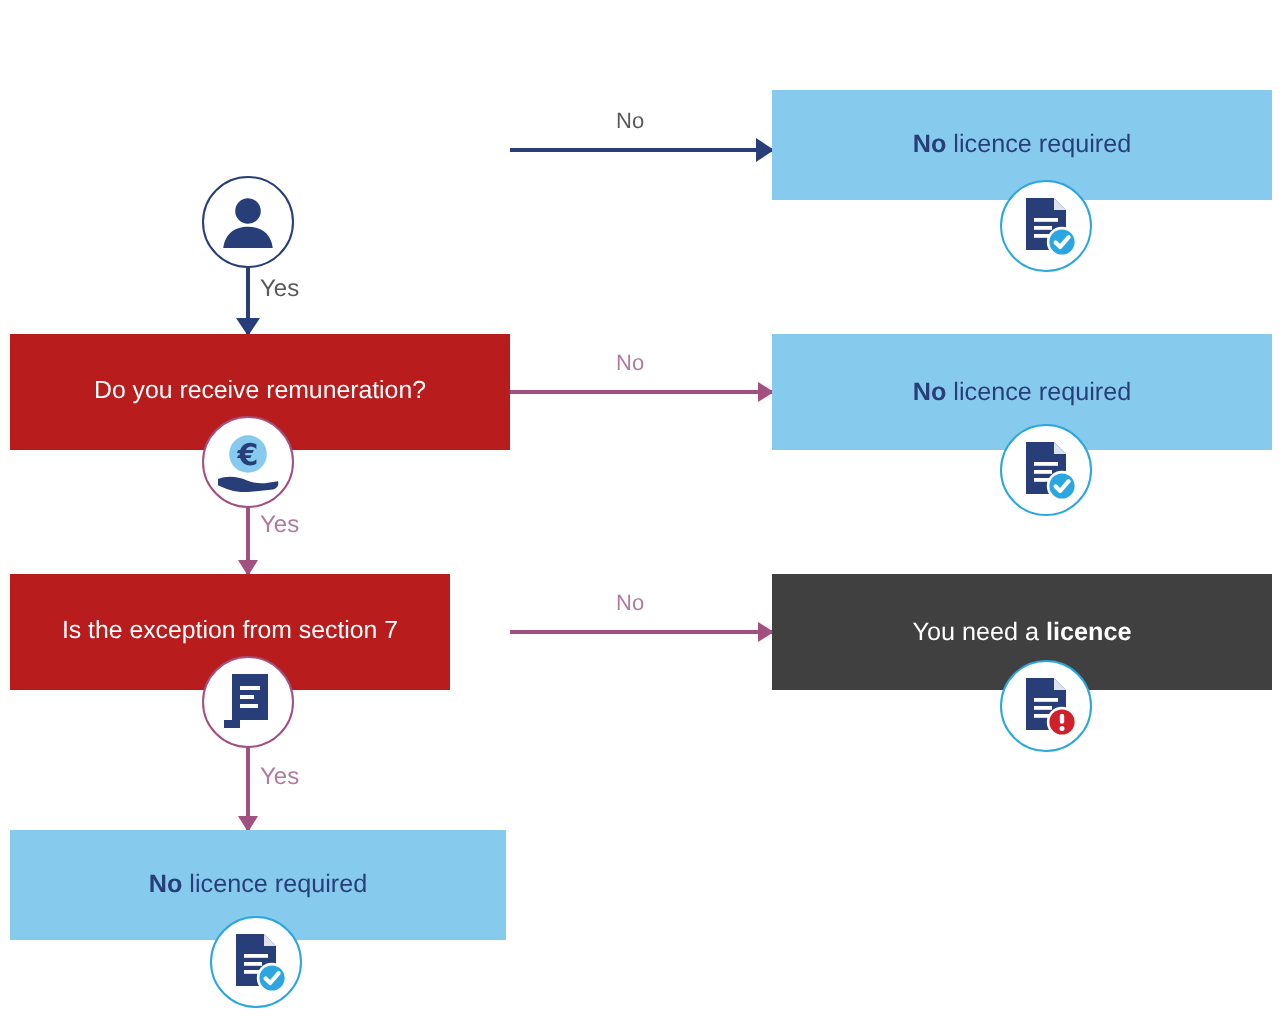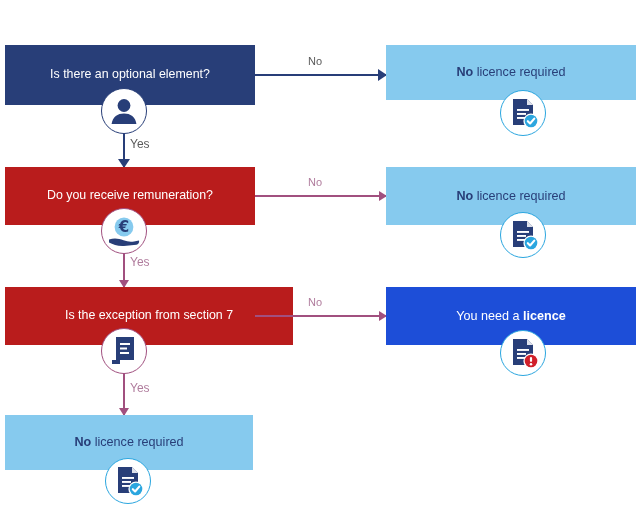--- a/index.html
+++ b/index.html
@@ -23,30 +23,30 @@
     display:flex;align-items:center;justify-content:center;
     text-align:center;
     color:#ffffff;
     box-sizing:border-box;
     padding:0 14px;
   }
   .box .txt{line-height:1.28;font-size:12.4px;font-weight:400;}
   .q-navy{background:#283e78;}
   .q-magenta{background:#b91c1c;}
   .r-lightblue{background:#86caee;}
-  .r-brightblue{background:#1d4ed8;}
+  .r-brightblue{background:#404040;}
 
   .r-lightblue .txt{color:#283e78;font-size:12.6px;}
   .r-brightblue .txt{color:#ffffff;font-size:12.6px;}
   .b{font-weight:700;}
 
   
   #q1{left:5px;  top:45px;  width:250px;height:60px;}
   #q2{left:5px;  top:167px; width:250px;height:58px;}
-  #q3{left:5px;  top:287px; width:288px;height:58px;}
+  #q3{left:5px;  top:287px; width:220px;height:58px;}
   #r1{left:386px;top:45px;  width:250px;height:55px;}
   #r2{left:386px;top:167px; width:250px;height:58px;}
   #r3{left:386px;top:287px; width:250px;height:58px;}
   #r4{left:5px;  top:415px; width:248px;height:55px;}
 
   
   .harrow{position:absolute;height:12px;}
   .harrow .line{position:absolute;left:0;top:5px;height:2px;width:100%;}
   .harrow .head{
     position:absolute;right:-1px;top:0px;width:0;height:0;
@@ -111,23 +111,20 @@
   #ic-r2{left:500px;top:212px;}
   #ic-r3{left:500px;top:330px;}
   #ic-r4{left:105px;top:458px;}
 </style>
 </head>
 <body>
 
 <div id="stage">
 
 
-  <div class="box q-navy" id="q1">
-    <span class="txt">Is there an optional element?</span>
-  </div>
 
   <div class="harrow" id="ha1">
     <span class="line"></span>
     <span class="head"></span>
   </div>
   <div class="hlabel" id="hl1">No</div>
 
   <div class="box r-lightblue" id="r1">
     <span class="txt"><b class="b">No</b><span> licence required</span></span>
   </div>

